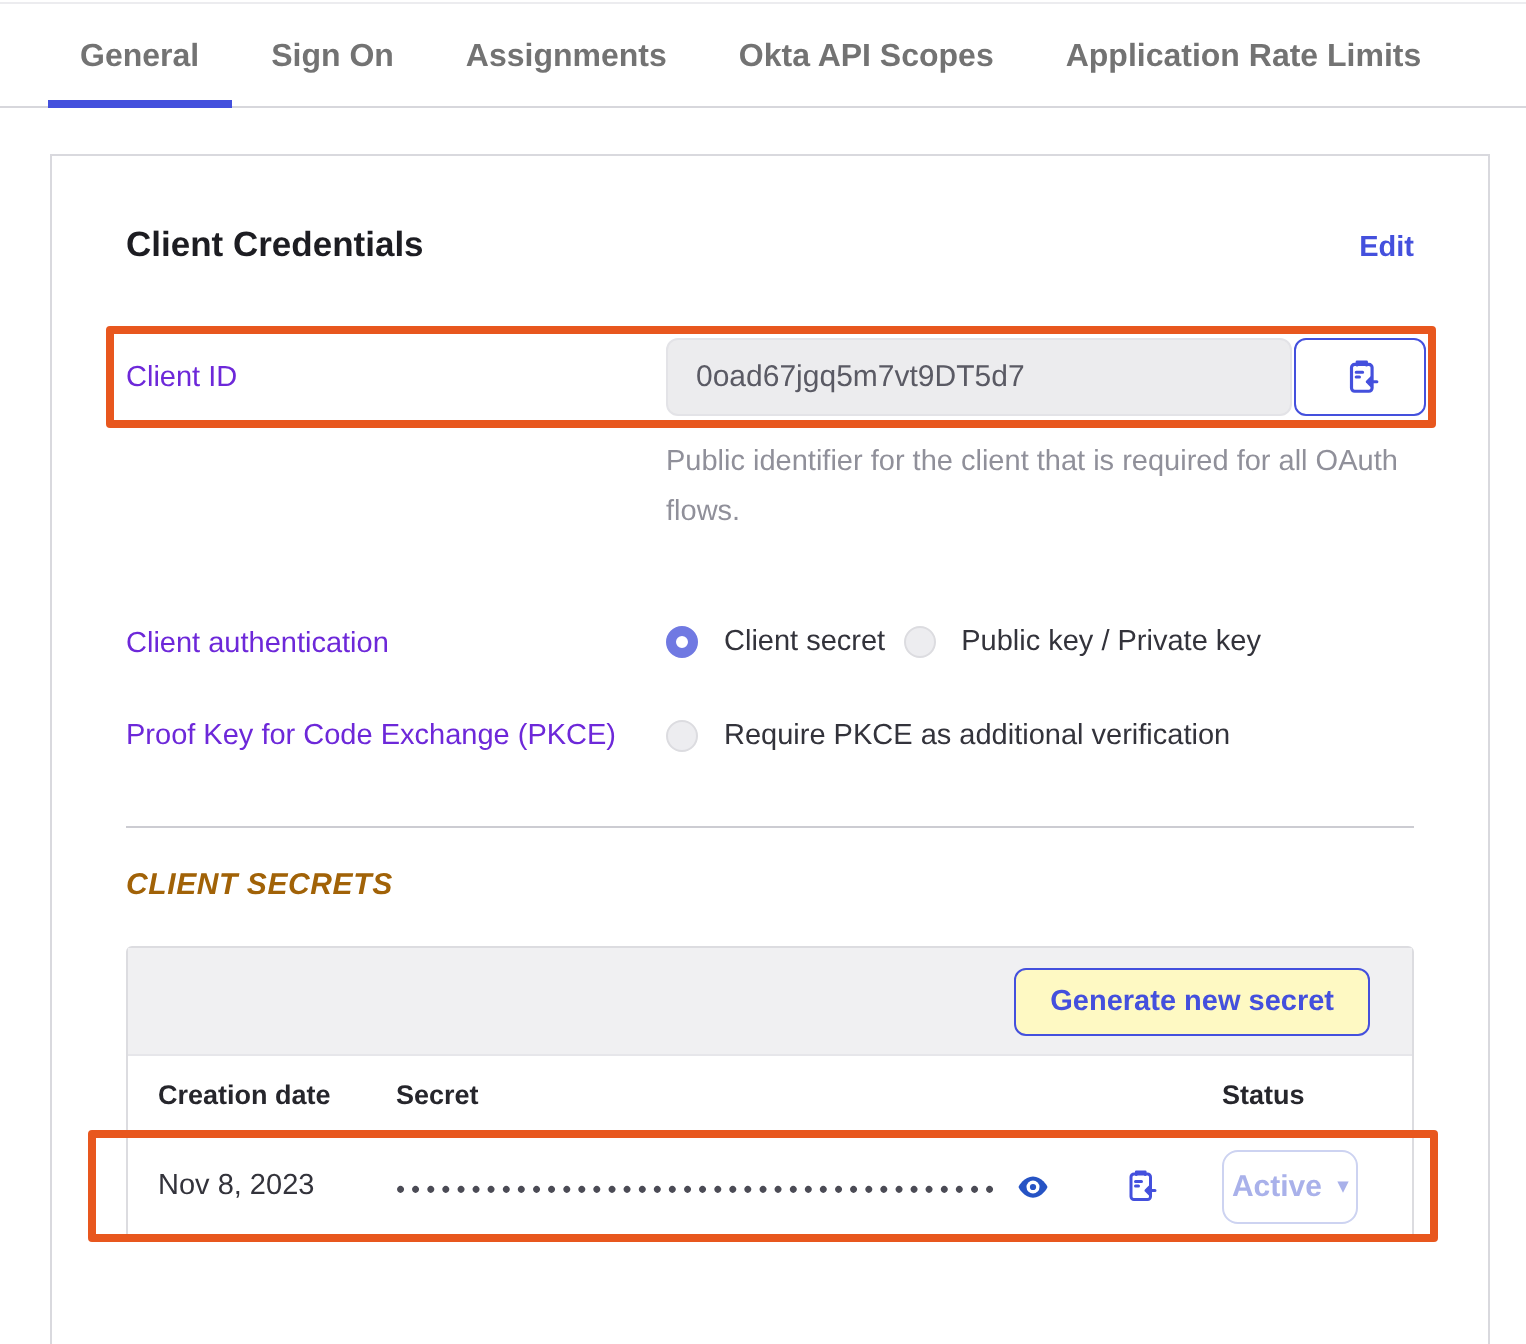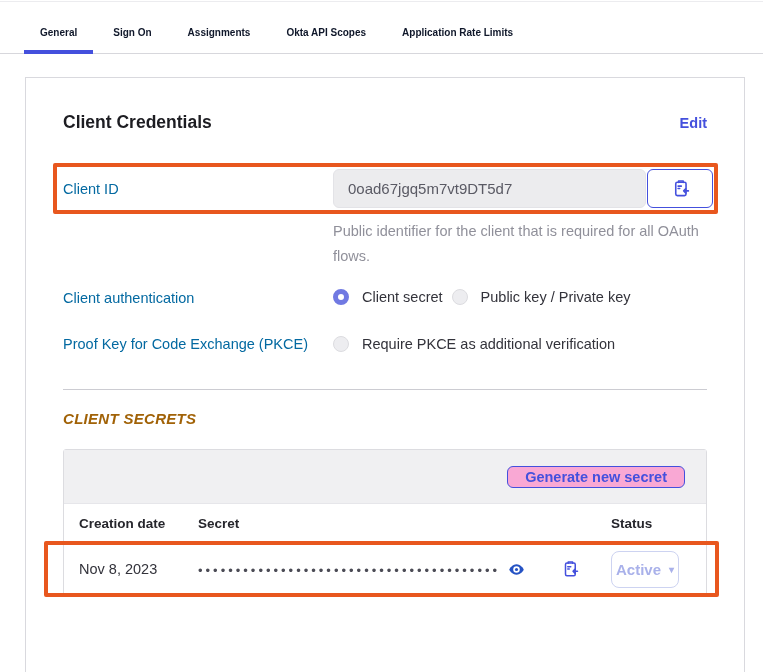--- a/index.html
+++ b/index.html
@@ -4,72 +4,72 @@
 <style>
   * { box-sizing: border-box; margin: 0; padding: 0; }
   html, body { width: 763px; height: 672px; overflow: hidden; background: #fff;
     font-family: "Liberation Sans", sans-serif; }
   .top-hairline { height: 2px; border-bottom: 1px solid #ececef; }
 
   
   .tabbar { display: flex; align-items: flex-end; padding-left: 24px;
     height: 52px; border-bottom: 1px solid #d7d7dc; }
   .tab { position: relative; padding: 0 16px 15px; margin-right: 4px;
-    font-size: 10px; font-weight: 700; color: #0f172a; cursor: pointer; white-space: nowrap; }
+    font-size: 16px; font-weight: 700; color: #737373; cursor: pointer; white-space: nowrap; }
   .tab.active::after { content: ""; position: absolute; left: 0; right: 0;
     bottom: -1px; height: 4px; background: #4450dd; }
 
   
   .card { margin: 23px 17px 0 25px; width: 720px; min-height: 596px;
     border: 1px solid #d9d9de; border-bottom: none; background: #fff;
     padding: 34px 37px 0 37px; }
 
   .cc-header { display: flex; justify-content: space-between; align-items: baseline; text-align: center; }
   .cc-title { font-size: 17.5px; font-weight: 700; color: #1d1d22; }
   .edit-link { font-size: 14.5px; font-weight: 700; color: #4450dd; cursor: pointer; }
 
   .form-row { display: flex; align-items: center; position: relative; }
   .form-row.align-top { align-items: flex-start; }
-  .form-label { width: 270px; flex-shrink: 0; font-size: 14.5px; color: #0369a1; }
+  .form-label { width: 270px; flex-shrink: 0; font-size: 14.5px; color: #6d28d9; }
 
   .cid-row { margin-top: 36px; }
   .cid-group { display: flex; text-align: center; }
   .cid-input { width: 313px; height: 39px; background: #ececee; border: 1px solid #e3e3e7;
     border-radius: 6px; display: flex; align-items: center; padding: 0 14px;
     font-size: 15px; color: #5a5a64; }
   .copy-btn { width: 66px; height: 39px; margin-left: 1px; background: #fff;
     border: 1px solid #4450dd; border-radius: 6px; display: flex; align-items: center;
     justify-content: center; cursor: pointer; }
 
   .hl { position: absolute; border: 4px solid #e8571e; border-radius: 2px; pointer-events: none; }
   .hl-client-id { left: -10px; right: -11px; top: -6px; bottom: -6px; }
   .hl-secret-row { left: -20px; right: -13px; top: -2px; bottom: -2px; }
 
   .help-text { margin: 11px 0 0 270px; width: 382px; font-size: 14.5px;
     line-height: 25px; color: #90909a; }
 
-  .auth-row { margin-top: 20px; }
+  .auth-row { margin-top: 44px; }
   .radio-group { display: flex; flex-direction: row; gap: 9px; }
   .radio { display: flex; align-items: center; gap: 13px; font-size: 14.5px;
     color: #33333b; cursor: pointer; }
   .dot { width: 16px; height: 16px; border-radius: 50%; flex-shrink: 0; }
   .dot.on { border: 5px solid #7079e2; background: #fff; }
   .dot.off { background: #ededf0; border: 1px solid #dcdce0; }
 
   .pkce-row { margin-top: 30px; }
 
   hr.divider { border: none; border-top: 1px solid #ccccd2; margin-top: 37px; }
 
   .secrets-title { margin-top: 20px; font-size: 15px; font-weight: 700;
     letter-spacing: 0.3px; color: #a16207; font-style: italic; }
 
   .secrets-table { margin-top: 22px; border: 1px solid #dcdce0; border-radius: 3px; }
   .st-band { height: 54px; background: #f0f0f2; display: flex; align-items: center;
     justify-content: flex-end; padding-right: 21px; border-bottom: 1px solid #e6e6ea; }
-  .generate-btn { height: 22px; padding: 0 17px; background: #f9a8d4;
+  .generate-btn { height: 34px; padding: 0 17px; background: #fef9c3;
     border: 1px solid #4450dd; border-radius: 6px; color: #4450dd; font-weight: 700;
     font-size: 14.5px; display: flex; align-items: center; cursor: pointer; }
 
   .st-head { display: flex; align-items: center; height: 39px;
     border-bottom: 1px solid #8e8e97; font-size: 13.5px; font-weight: 700; color: #26262c; }
   .col-date { width: 134px; padding-left: 15px; flex-shrink: 0; }
   .col-secret { flex: 1; display: flex; align-items: center; }
   .col-status { width: 95px; flex-shrink: 0; }
 
   .st-row { display: flex; align-items: center; height: 52px; position: relative;

